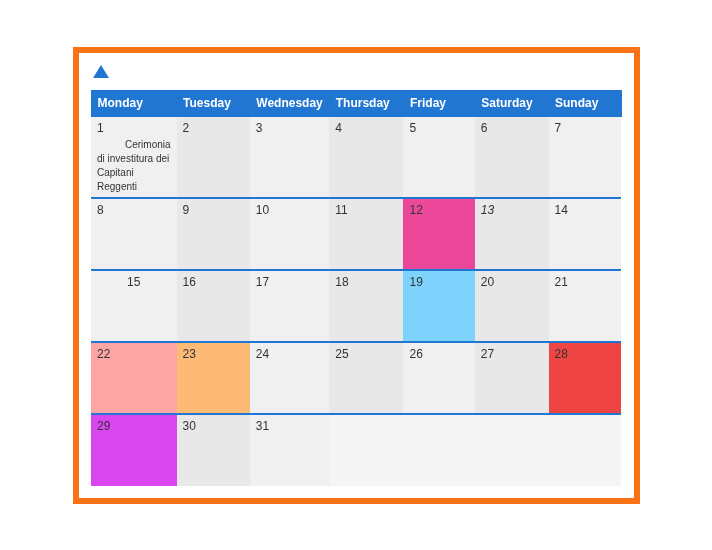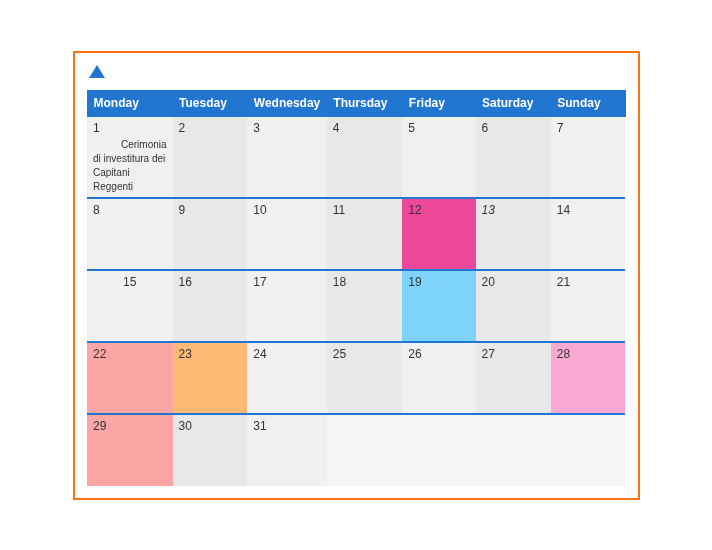--- a/index.html
+++ b/index.html
@@ -8,21 +8,21 @@
       font-family: Arial, sans-serif;
       display: flex;
       justify-content: center;
       align-items: center;
       width: 712px;
       height: 550px;
     }
     .calendar-wrapper {
       width: 567px;
       background: #fff;
-      border: 2px solid #f97316;
+      border: 6px solid #f97316;
       padding: 14px 12px 12px 12px;
     }
     .calendar-header {
       display: flex;
       align-items: center;
       justify-content: space-between;
       margin-bottom: 10px;
     }
     .logo {
       display: flex;
@@ -221,26 +221,26 @@
           </td>
           <td style="background: rgb(232, 232, 232);">
             <span class="day-num">25</span>
           </td>
           <td style="background: rgb(240, 240, 240);">
             <span class="day-num">26</span>
           </td>
           <td style="background: rgb(232, 232, 232);">
             <span class="day-num">27</span>
           </td>
-          <td style="background: #f9a8d4;">
+          <td style="background: #ef4444;">
             <span class="day-num">28</span>
           </td>
         </tr>
         <tr>
-          <td style="background: #fca5a5;">
+          <td style="background: #d946ef;">
             <span class="day-num">29</span>
           </td>
           <td style="background: rgb(232, 232, 232);">
             <span class="day-num">30</span>
           </td>
           <td style="background: rgb(240, 240, 240);">
             <span class="day-num">31</span>
           </td>
           <td class="empty-cell" style="background: rgb(240, 240, 240);"></td>
           <td class="empty-cell" style="background: rgb(240, 240, 240);"></td>

